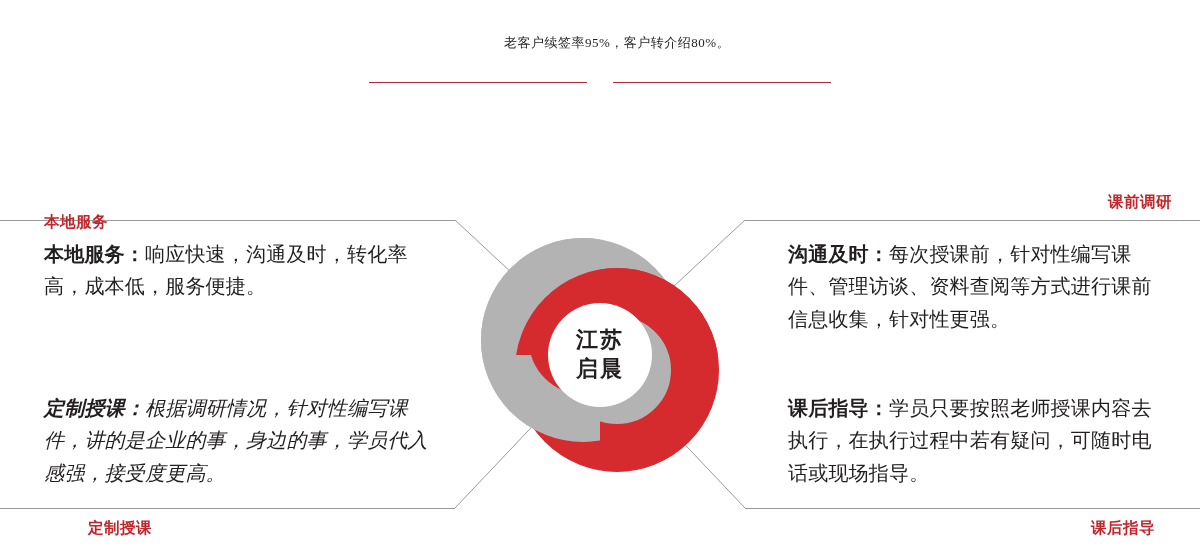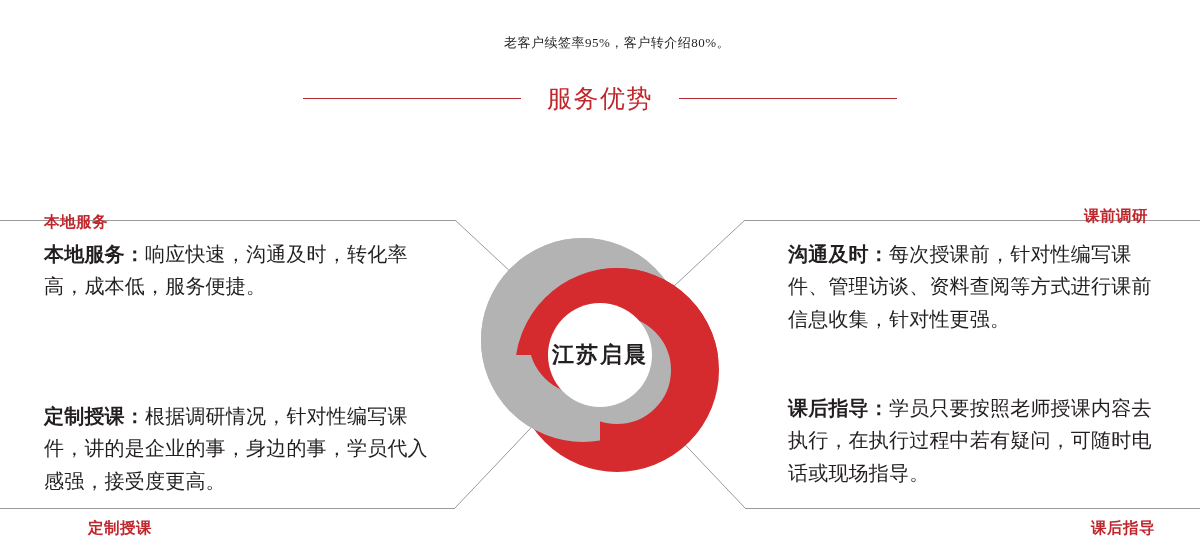--- a/index.html
+++ b/index.html
@@ -57,21 +57,21 @@
   
   .corner-label {
     position: absolute;
     font-size: 15.5px;
     font-weight: bold;
     color: #c0272d;
     letter-spacing: 0.5px;
     white-space: nowrap;
   }
   .corner-tl { top: 192px; left: 44px; margin-top: 20px; }
-  .corner-tr { top: 192px; right: 52px; margin-top: 14px; }
+  .corner-tr { top: 192px; right: 28px; }
   .corner-bl { top: 518px; left: 44px; margin-left: 44px; }
   .corner-br { top: 518px; right: 45px; }
 
   
   .sep {
     position: absolute;
     height: 1px;
     background: #9a9a9a;
   }
   .sep-tl { top: 220px; left: 0; width: 455px; }
@@ -93,57 +93,56 @@
     position: absolute;
     font-size: 20px;
     line-height: 1.62;
     color: #231f20;
     letter-spacing: 0.2px;
   }
   .block b {
     font-weight: bold;
   }
   .block-tl { top: 238px; left: 44px; width: 390px; }
-  .block-bl { top: 400px; left: 44px; width: 400px; }
+  .block-bl { top: 392px; left: 44px; width: 400px; font-style: italic; }
   .block-tr { top: 238px; right: 44px; width: 368px; }
   .block-br { top: 392px; right: 44px; width: 368px; }
 
   
   .center-wrap {
     position: absolute;
     left: 465px;
     top: 220px;
     width: 270px;
     height: 270px;
   }
   .center-wrap svg { display: block; }
   .center-text {
     position: absolute;
     left: 0; top: 0;
     width: 270px;
     height: 270px;
     display: flex;
-    flex-direction: row;
+    flex-direction: column;
     align-items: center;
     justify-content: center;
     font-size: 22px;
     font-weight: bold;
     line-height: 1.3;
     color: #231f20;
     letter-spacing: 2px;
   }
 </style>
 </head>
 <body>
 
 <div class="top-caption">老客户续签率95%，客户转介绍80%。</div>
 
 <div class="section-head">
   <span class="rule"></span>
-  <span class="section-title">服务优势</span>
   <span class="rule"></span>
 </div>
 
 <svg class="lines-svg" viewBox="0 0 1200 555">
   <line x1="455" y1="220" x2="600" y2="355" stroke="#9a9a9a" stroke-width="1"></line>
   <line x1="745" y1="220" x2="600" y2="355" stroke="#9a9a9a" stroke-width="1"></line>
   <line x1="455" y1="508" x2="600" y2="355" stroke="#9a9a9a" stroke-width="1"></line>
   <line x1="745" y1="508" x2="600" y2="355" stroke="#9a9a9a" stroke-width="1"></line>
 </svg>
 

